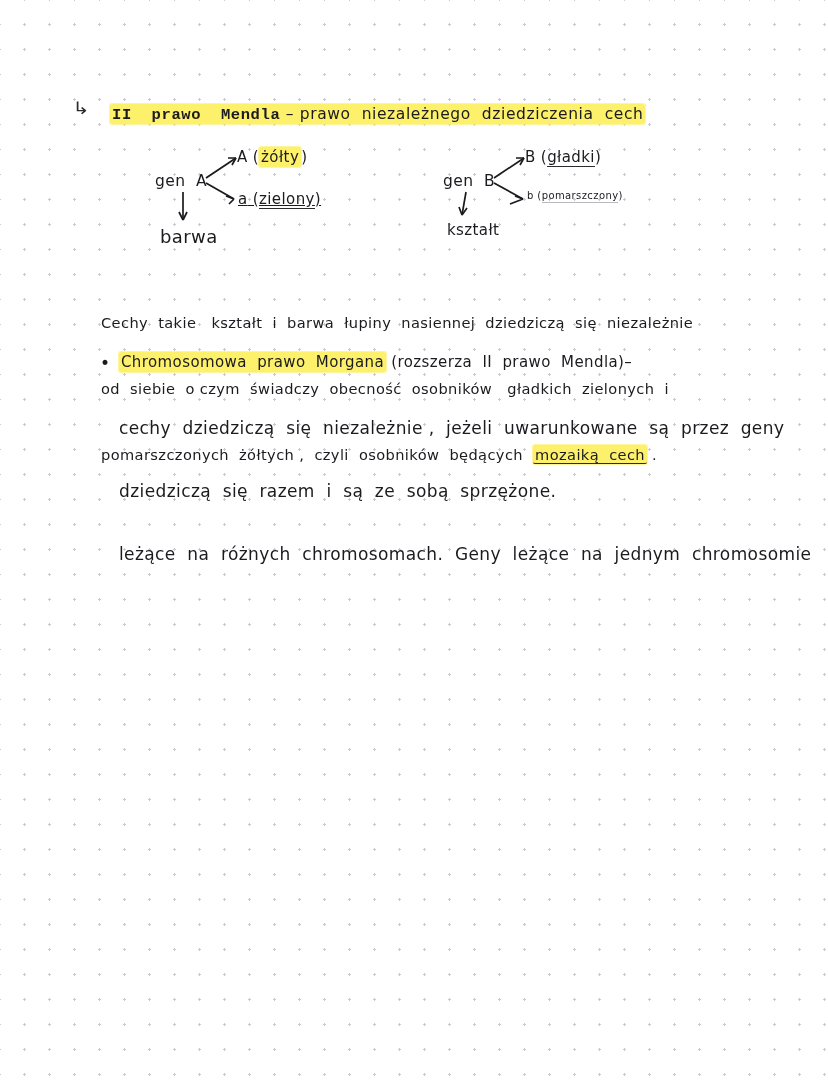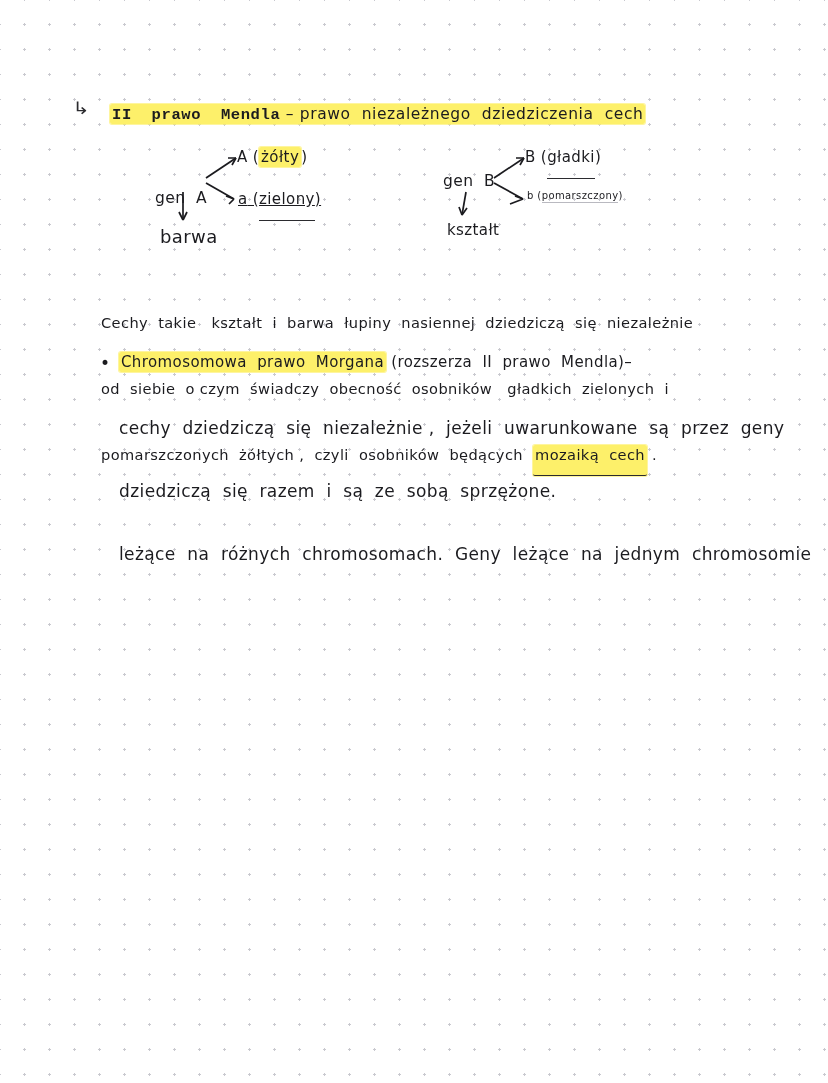--- a/index.html
+++ b/index.html
@@ -42,21 +42,21 @@
   
   .hl-yellow {
     background: #fdf06a;
     box-shadow: 0 0 0 1px rgba(253,240,106,0.65);
     padding: 1px 2px;
     border-radius: 2px;
   }
 
   .uline {
     border-bottom: 1.6px solid #2b2b2f;
-    padding-bottom: 12px;
+    padding-bottom: 0;
   }
   .uline-wavy {
     border-bottom: 1.5px solid #b9b9c0;
     padding-bottom: 1px;
   }
 
   
   #arrow-in {
     left: 74px;
     top: 98px;
@@ -68,21 +68,21 @@
     left: 110px;
     top: 105px;
     font-size: 15.5px;
     letter-spacing: 0.6px;
   }
   #title-line .t1 { font-weight: 600; font-family: Liberation Mono, monospace; }
 
   
   #gene-a-label {
     left: 155px;
-    top: 189px;
+    top: 172px;
     font-size: 15.5px;
     text-align: right;
   }
   #allele-a-upper {
     left: 237px;
     top: 148px;
     font-size: 15px;
   }
   #allele-a-lower {
     left: 238px;

